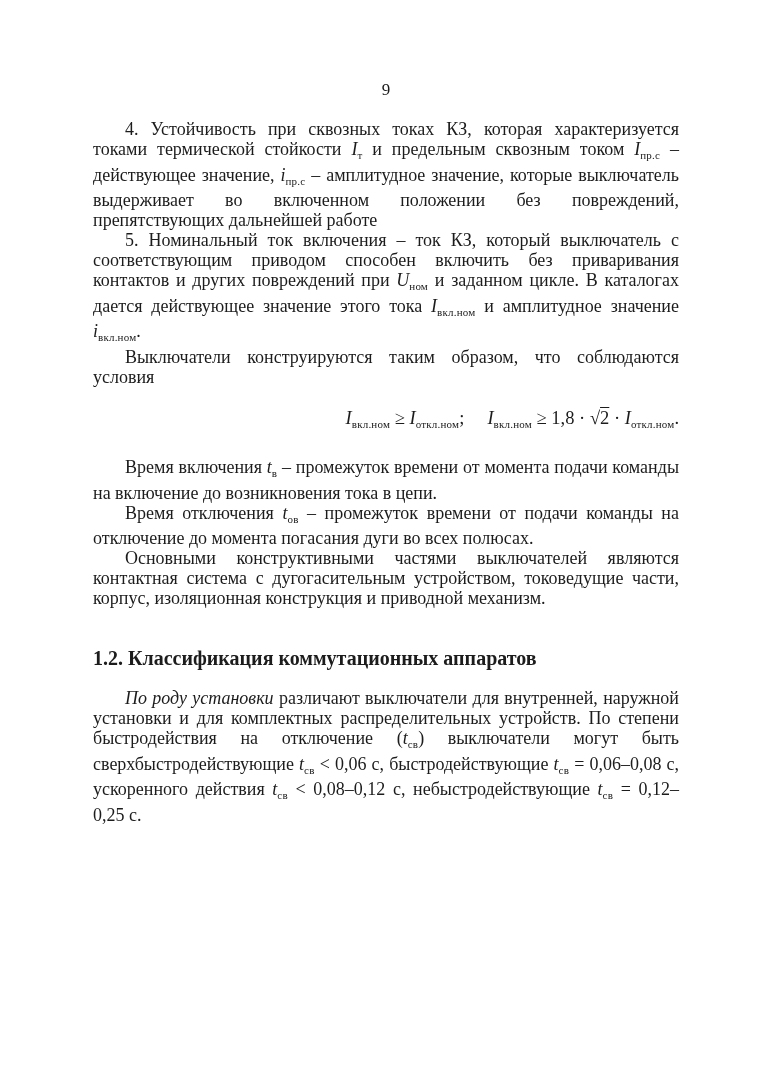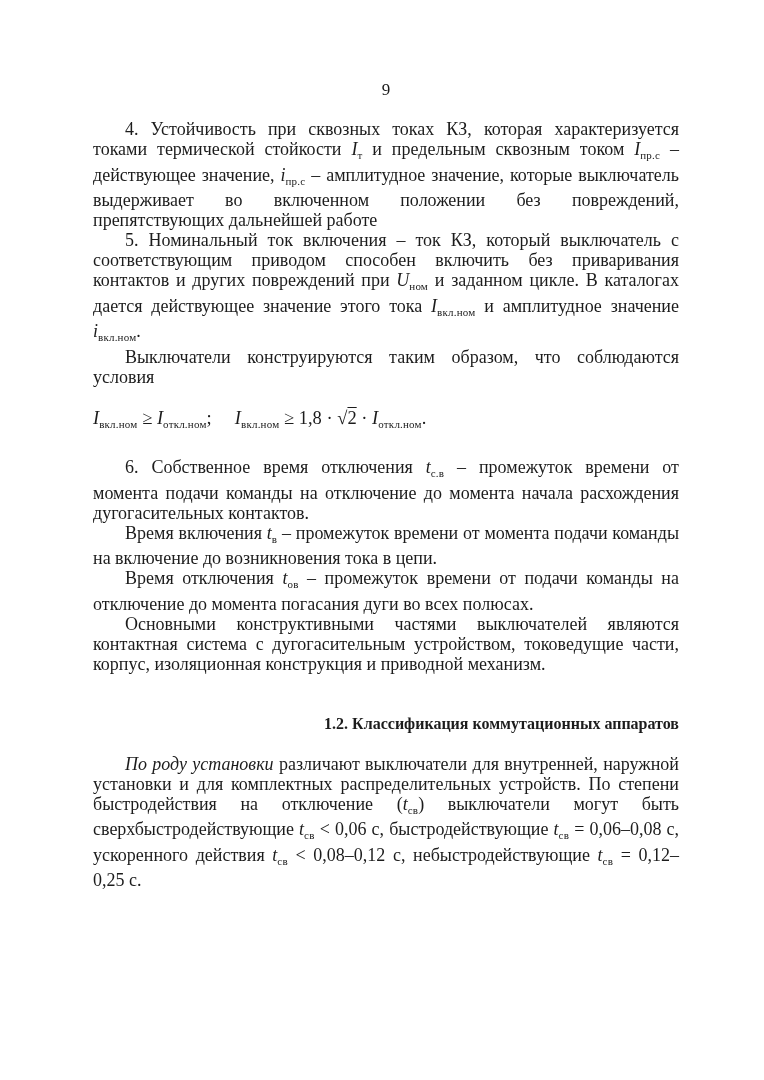--- a/index.html
+++ b/index.html
@@ -25,58 +25,57 @@
     margin-bottom: 19px;
   }
   .content p {
     margin: 0;
     font-size: 18px;
     line-height: 20px;
     text-align: justify;
     text-indent: 32px;
   }
   .content p.formula {
-    text-align: left;
+    text-align: right;
     text-indent: 0;
     font-size: 18.5px;
     line-height: 32px;
     margin-top: 15px;
     margin-bottom: 18px;
   }
   .run-n { font-style: normal; }
   .run-i { font-style: italic; }
   .run-v { font-style: italic; }
   .run-s {
     font-style: normal;
     font-size: 11px;
     vertical-align: -3.5px;
     letter-spacing: 0.2px;
   }
   .run-q::before { content: "\221A"; }
   .run-q .rad { text-decoration: overline; }
   .section-heading {
-    text-align: right;
+    text-align: left;
     font-weight: bold;
-    font-size: 16px;
+    font-size: 20px;
     line-height: 26px;
     margin: 37px 0 17px 0;
   }
 </style>
 </head>
 <body>
 
 <div class="page">
   <div class="page-number">9</div>
 
   <div class="content">
       <p class="body"><span class="run-n">4.  Устойчивость при сквозных токах КЗ, которая характеризуется токами термической стойкости </span><span class="run-v">I</span><span class="run-s">т</span><span class="run-n"> и предельным сквозным током </span><span class="run-v">I</span><span class="run-s">пр.с</span><span class="run-n"> – действующее значение, </span><span class="run-v">i</span><span class="run-s">пр.с</span><span class="run-n"> – амплитудное значение, которые выключатель выдерживает во включенном положении без повреждений, препятствующих дальнейшей работе</span></p>
       <p class="body"><span class="run-n">5.  Номинальный ток включения – ток КЗ, который выключатель с соответствующим приводом способен включить без приваривания контактов и других повреждений при </span><span class="run-v">U</span><span class="run-s">ном</span><span class="run-n"> и заданном цикле. В каталогах дается действующее значение этого тока </span><span class="run-v">I</span><span class="run-s">вкл.ном</span><span class="run-n"> и амплитудное значение </span><span class="run-v">i</span><span class="run-s">вкл.ном</span><span class="run-n">.</span></p>
       <p class="body"><span class="run-n">Выключатели конструируются таким образом, что соблюдаются условия</span></p>
       <p class="formula"><span class="run-v">I</span><span class="run-s">вкл.ном</span><span class="run-n"> ≥ </span><span class="run-v">I</span><span class="run-s">откл.ном</span><span class="run-n">;  </span><span class="run-v">I</span><span class="run-s">вкл.ном</span><span class="run-n"> ≥ 1,8 · </span><span class="run-q"><span class="rad">2</span></span><span class="run-n"> · </span><span class="run-v">I</span><span class="run-s">откл.ном</span><span class="run-n">.</span></p>
-      <p class="body"><span class="run-n">6.  Собственное время отключения </span><span class="run-v">t</span><span class="run-s">с.в</span><span class="run-n"> – промежуток времени от момента подачи команды на отключение до момента начала расхождения дугогасительных контактов.</span></p>
       <p class="body"><span class="run-n">Время включения </span><span class="run-v">t</span><span class="run-s">в</span><span class="run-n"> – промежуток времени от момента подачи команды на включение до возникновения тока в цепи.</span></p>
       <p class="body"><span class="run-n">Время отключения </span><span class="run-v">t</span><span class="run-s">ов</span><span class="run-n"> – промежуток времени от подачи команды на отключение до момента погасания дуги во всех полюсах.</span></p>
       <p class="body"><span class="run-n">Основными конструктивными частями выключателей являются контактная система с дугогасительным устройством, токоведущие части, корпус, изоляционная конструкция и приводной механизм.</span></p>
     </div>
 
   <div class="section-heading">
     <div>1.2. Классификация коммутационных аппаратов</div>
   </div>
 
   <div class="content">

